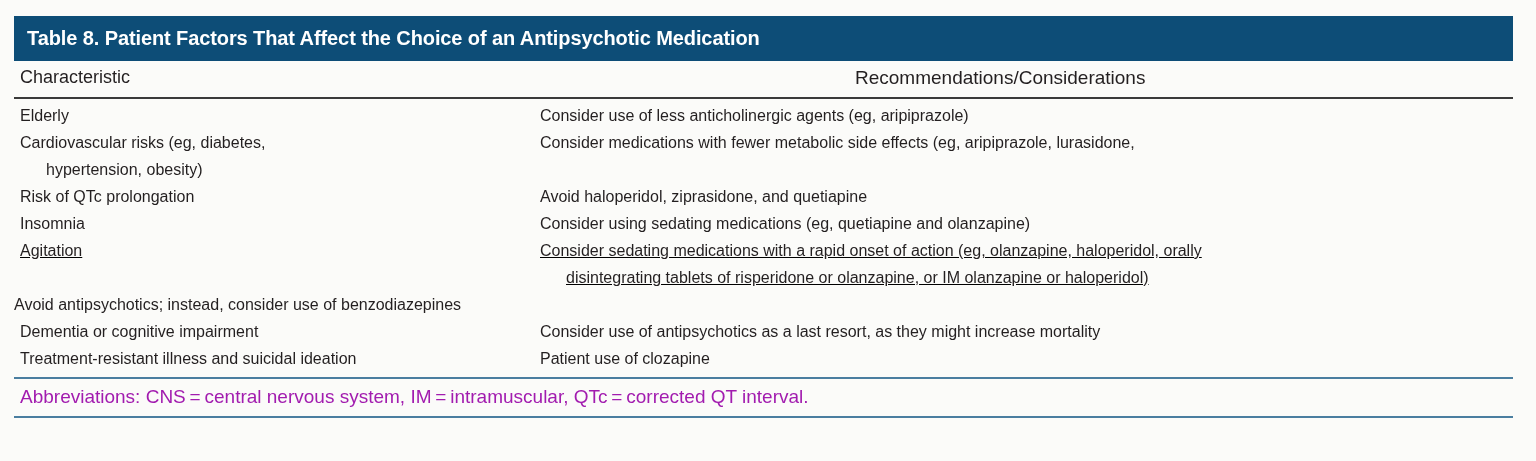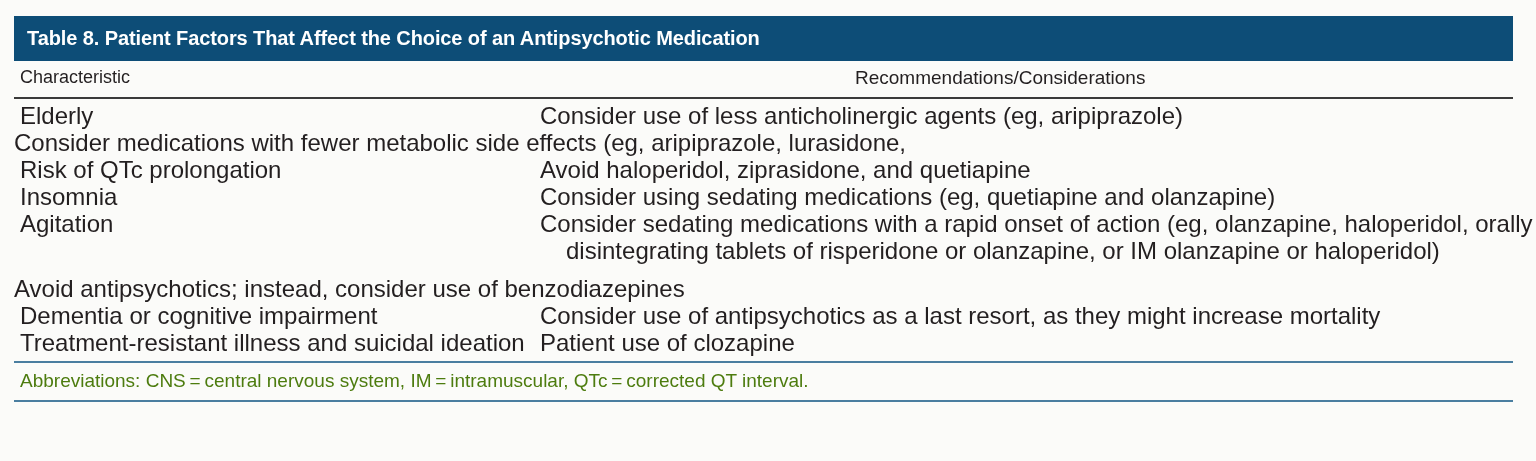--- a/index.html
+++ b/index.html
@@ -63,53 +63,53 @@
 
   
   .tbody {
     padding-top: 3px;
   }
   .row {
     display: flex;
     align-items: flex-start;
   }
   .row.gap-after {
-    margin-bottom: 11px;
+    text-decoration: underline;
   }
   .cell-left {
     width: 526px;
     flex: 0 0 526px;
     box-sizing: border-box;
     padding-left: 6px;
   }
   .cell-right {
     flex: 1 1 auto;
     box-sizing: border-box;
     padding-right: 2px;
   }
   .line {
-    font-size: 24px;
+    font-size: 16px;
     line-height: 27px;
     color: #231f20;
     white-space: nowrap;
   }
   .line.cont {
     padding-left: 26px;
   }
 
   
   .foot-rule-top {
     border-top: 2px solid #4a7ea0;
     margin-top: 5px;
   }
   .footnote {
     padding: 6px 6px 7px 6px;
     font-size: 19px;
     line-height: 24px;
-    color: #4d7c0f;
+    color: #a21caf;
     white-space: nowrap;
   }
   .foot-rule-bottom {
     border-top: 2px solid #4a7ea0;
   }
 </style>
 </head>
 <body>
 
 <div class="table-wrap">
@@ -128,20 +128,24 @@
     <div class="row">
       <div class="cell-left">
         <div class="line">Elderly</div>
       </div>
       <div class="cell-right">
         <div class="line">Consider use of less anticholinergic agents (eg, aripiprazole)</div>
       </div>
     </div>
 
     <div class="row">
+      <div class="cell-left">
+        <div class="line">Cardiovascular risks (eg, diabetes,</div>
+        <div class="line cont">hypertension, obesity)</div>
+      </div>
       <div class="cell-right">
         <div class="line">Consider medications with fewer metabolic side effects (eg, aripiprazole, lurasidone,</div>
       </div>
     </div>
 
     <div class="row">
       <div class="cell-left">
         <div class="line">Risk of QTc prolongation</div>
       </div>
       <div class="cell-right">

